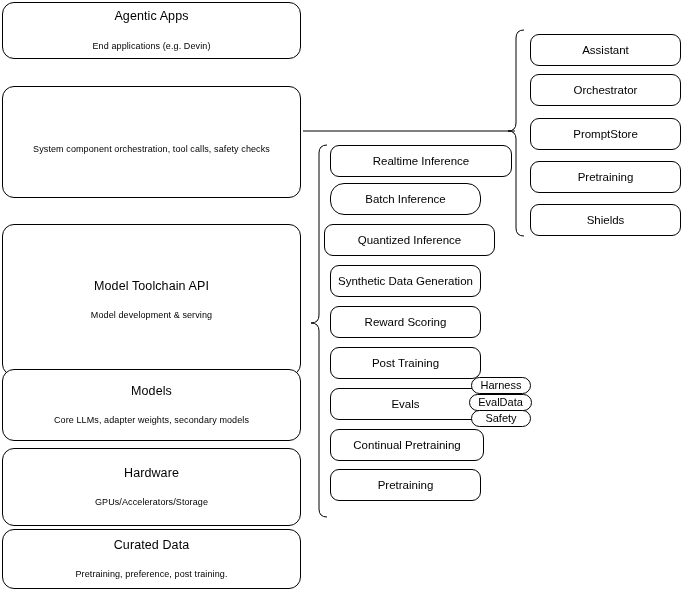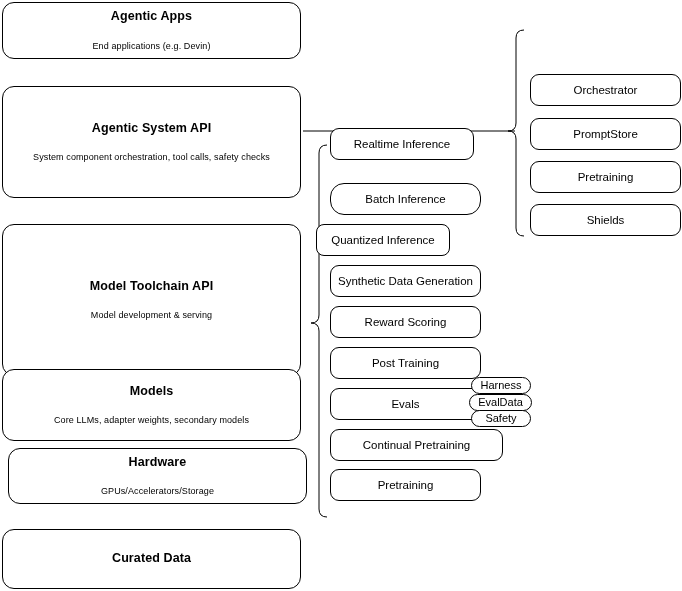--- a/index.html
+++ b/index.html
@@ -31,21 +31,20 @@
     line-height: 1.25;
   }
   
   .layer {
     border-radius: 12px;
     padding: 4px 10px;
   }
   .layer .title {
     font-size: 12.5px;
     letter-spacing: .1px;
-    font-weight: bold;
   }
   .layer .sub {
     font-size: 9px;
     margin-top: 16px;
     letter-spacing: .1px;
   }
   
   .capsule {
     border-radius: 9px;
     font-size: 11.5px;
@@ -88,81 +87,84 @@
 
     <path d="M 327 145 Q 319 145 319 153 L 319 315 Q 319 323 311 323 Q 319 323 319 331 L 319 509 Q 319 517 327 517"></path>
   </svg>
 
   <div class="node layer" style="left:2px; top:2px; width:299px; height:57px;">
     <div class="title">Agentic Apps</div>
     <div class="sub">End applications (e.g. Devin)</div>
   </div>
 
   <div class="node layer" style="left:2px; top:86px; width:299px; height:112px;">
-    <div class="title">Agentic System API</div>
     <div class="sub">System component orchestration, tool calls, safety checks</div>
   </div>
 
   <div class="node layer" style="left:2px; top:224px; width:299px; height:152px;">
     <div class="title">Model Toolchain API</div>
     <div class="sub">Model development &amp; serving</div>
   </div>
 
   <div class="node layer" style="left:2px; top:369px; width:299px; height:72px;">
     <div class="title">Models</div>
     <div class="sub">Core LLMs, adapter weights, secondary models</div>
   </div>
 
-  <div class="node layer" style="left:8px; top:448px; width:299px; height:56px;">
+  <div class="node layer" style="left:2px; top:448px; width:299px; height:78px;">
     <div class="title">Hardware</div>
     <div class="sub">GPUs/Accelerators/Storage</div>
   </div>
 
   <div class="node layer" style="left:2px; top:529px; width:299px; height:60px;">
     <div class="title">Curated Data</div>
+    <div class="sub">Pretraining, preference, post training.</div>
   </div>
 
-  <div class="node capsule" style="left:330px; top:128px; width:144px;">
+  <div class="node capsule" style="left:330px; top:145px; width:182px;">
     <span>Realtime Inference</span>
   </div>
   <div class="node capsule" style="left:330px; top:183px; width:151px;border-radius:14px;">
     <span>Batch Inference</span>
   </div>
-  <div class="node capsule" style="left:316px; top:224px; width:134px;border-radius:8px;">
+  <div class="node capsule" style="left:324px; top:224px; width:171px;">
     <span>Quantized Inference</span>
   </div>
   <div class="node capsule" style="left:330px; top:265px; width:151px;">
     <span>Synthetic Data Generation</span>
   </div>
   <div class="node capsule" style="left:330px; top:306px; width:151px;">
     <span>Reward Scoring</span>
   </div>
   <div class="node capsule" style="left:330px; top:347px; width:151px;">
     <span>Post Training</span>
   </div>
   <div class="node capsule" style="left:330px; top:388px; width:151px;">
     <span>Evals</span>
   </div>
-  <div class="node capsule" style="left:330px; top:429px; width:173px;">
+  <div class="node capsule" style="left:330px; top:429px; width:154px;">
     <span>Continual Pretraining</span>
   </div>
   <div class="node capsule" style="left:330px; top:469px; width:151px;">
     <span>Pretraining</span>
   </div>
 
   <div class="node pill" style="left:471px; top:377px; width:60px;">
     <span>Harness</span>
   </div>
   <div class="node pill" style="left:469px; top:394px; width:63px;">
     <span>EvalData</span>
   </div>
   <div class="node pill" style="left:471px; top:410px; width:60px;">
     <span>Safety</span>
   </div>
 
+  <div class="node capsule" style="left:530px; top:34px; width:151px;">
+    <span>Assistant</span>
+  </div>
   <div class="node capsule" style="left:530px; top:74px; width:151px;">
     <span>Orchestrator</span>
   </div>
   <div class="node capsule" style="left:530px; top:118px; width:151px;">
     <span>PromptStore</span>
   </div>
   <div class="node capsule" style="left:530px; top:161px; width:151px;">
     <span>Pretraining</span>
   </div>
   <div class="node capsule" style="left:530px; top:204px; width:151px;">

